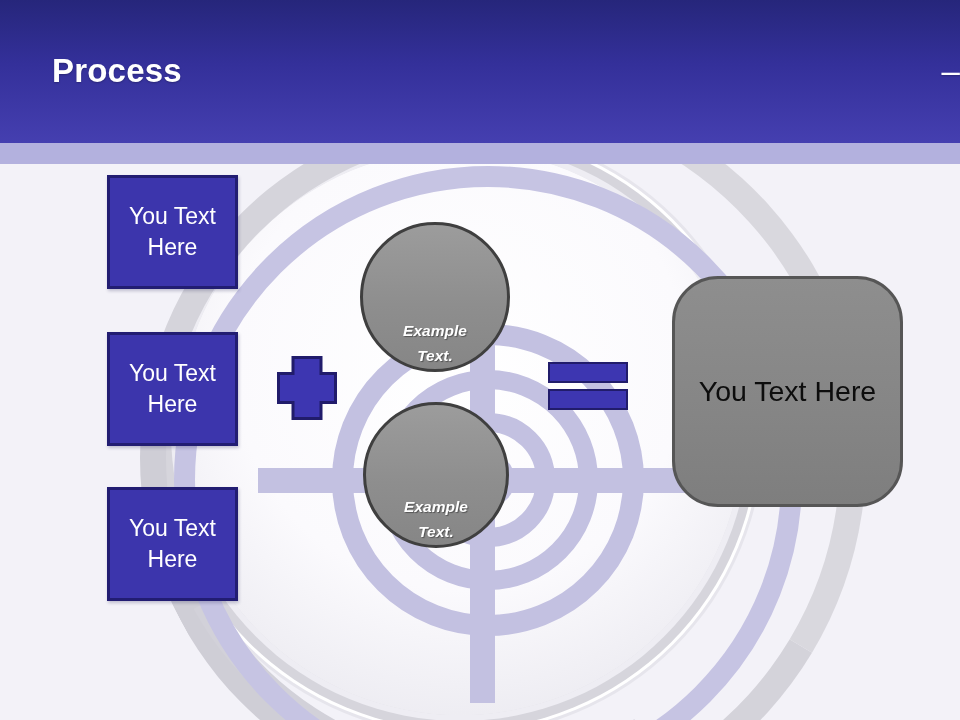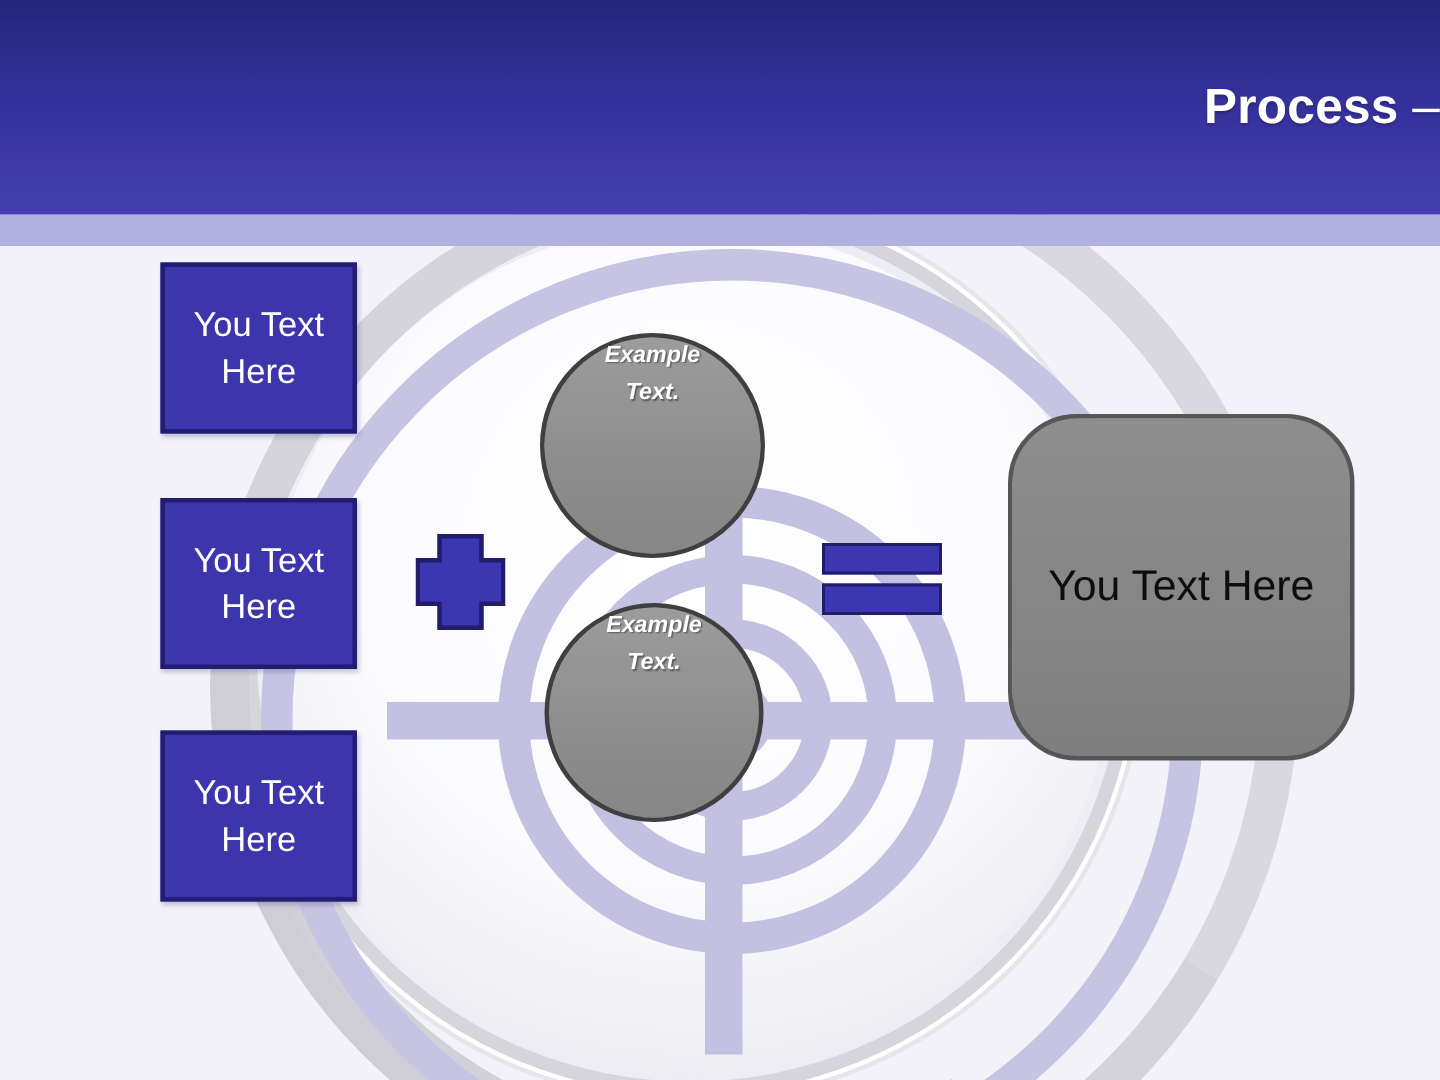--- a/index.html
+++ b/index.html
@@ -15,22 +15,22 @@
     overflow:hidden;
   }
   
   .header{
     position:absolute;left:0;top:0;width:960px;height:143px;
     background:linear-gradient(180deg,#26267b 0%,#34309a 45%,#453fb0 100%);
     z-index:30;
   }
   .title{
     position:absolute;left:0;top:52px;width:960px;
-    display:flex;justify-content:flex-end;align-items:baseline;gap:9px;
-    padding-left:76px;box-sizing:border-box;
+    display:flex;justify-content:space-between;align-items:baseline;gap:9px;
+    padding-left:52px;box-sizing:border-box;
     color:#ffffff;font-size:33px;letter-spacing:.2px;
     text-shadow:0 1px 2px rgba(0,0,0,.25);
     margin:0;font-weight:normal;
   }
   .title .t-bold{font-weight:bold;}
   .accent-band{
     position:absolute;left:0;top:143px;width:960px;height:21px;
     background:#b3b1de;z-index:25;
   }
   
@@ -84,21 +84,21 @@
   .equals-wrap{position:absolute;left:548px;top:362px;z-index:10;}
   .eq-bar{
     width:80px;height:21px;background:#3d36b1;border:2px solid #211c6b;
     box-sizing:border-box;margin-bottom:6px;
   }
   
   .gcircle{
     position:absolute;border-radius:50%;
     background:linear-gradient(180deg,#9c9c9c 0%,#8e8e8e 55%,#868686 100%);
     border:3px solid #3f3f3f;box-sizing:border-box;
-    display:flex;align-items:flex-start;justify-content:center;text-align:center;
+    display:flex;align-items:flex-end;justify-content:center;text-align:center;
     color:#ffffff;font-weight:bold;font-style:italic;font-size:15.5px;line-height:1.6;
     text-shadow:1px 1px 1px rgba(0,0,0,.4);
     z-index:11;
   }
   .gcircle-1{left:360px;top:222px;width:150px;height:150px;}
   .gcircle-2{left:363px;top:402px;width:146px;height:146px;}
   .gcircle .gcircle-label{width:96px;}
   
   .result{
     position:absolute;left:672px;top:276px;width:231px;height:231px;

